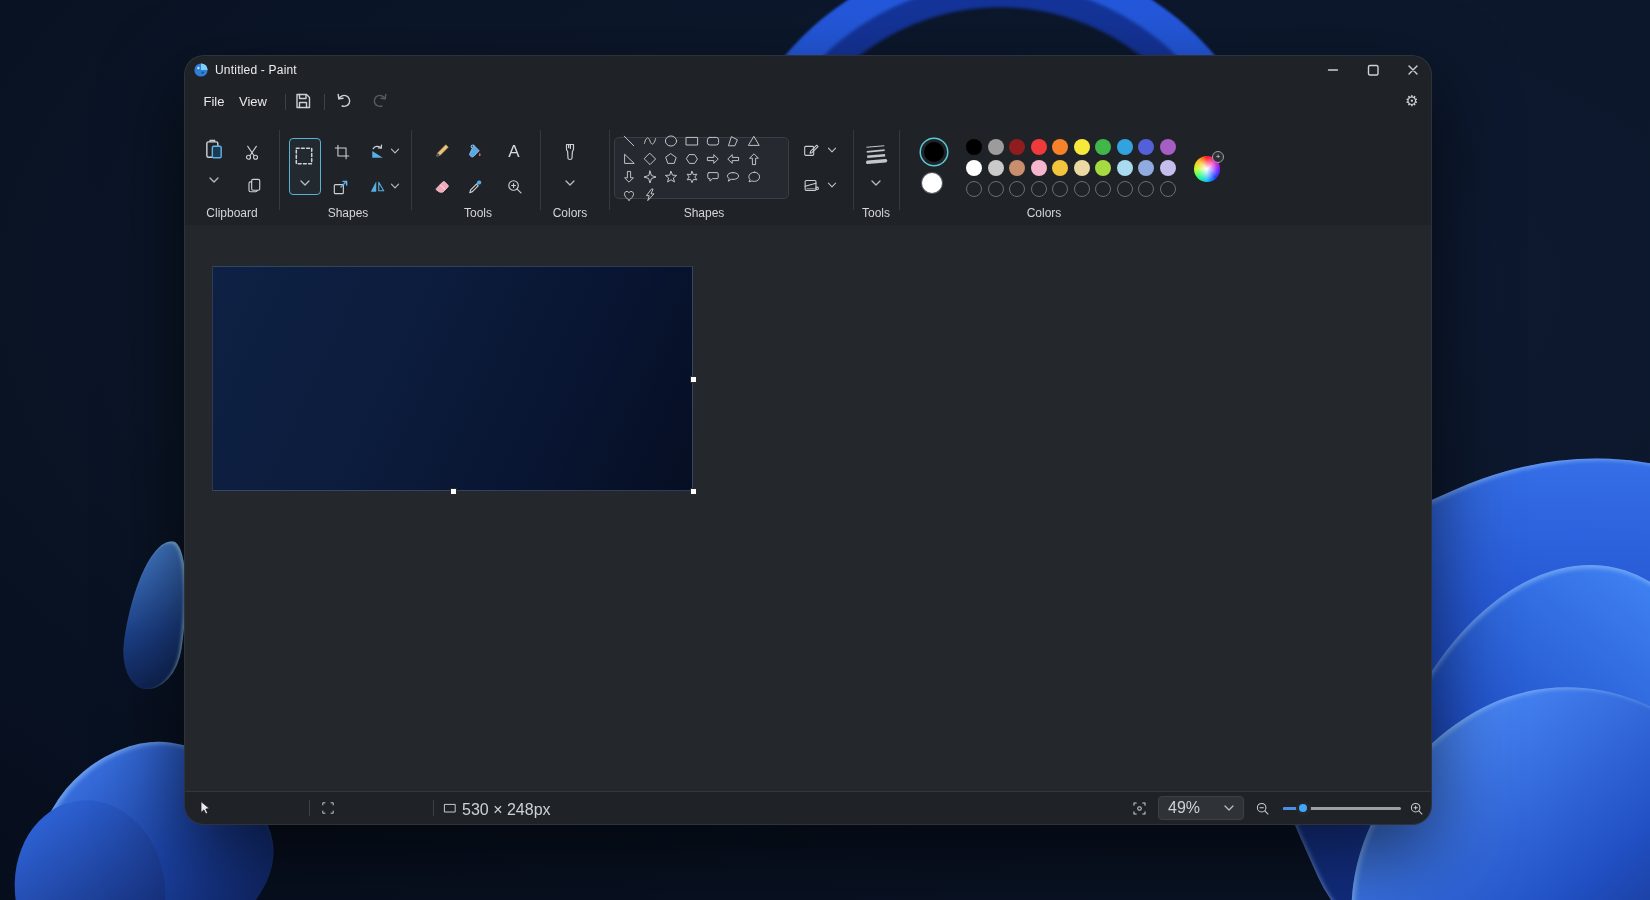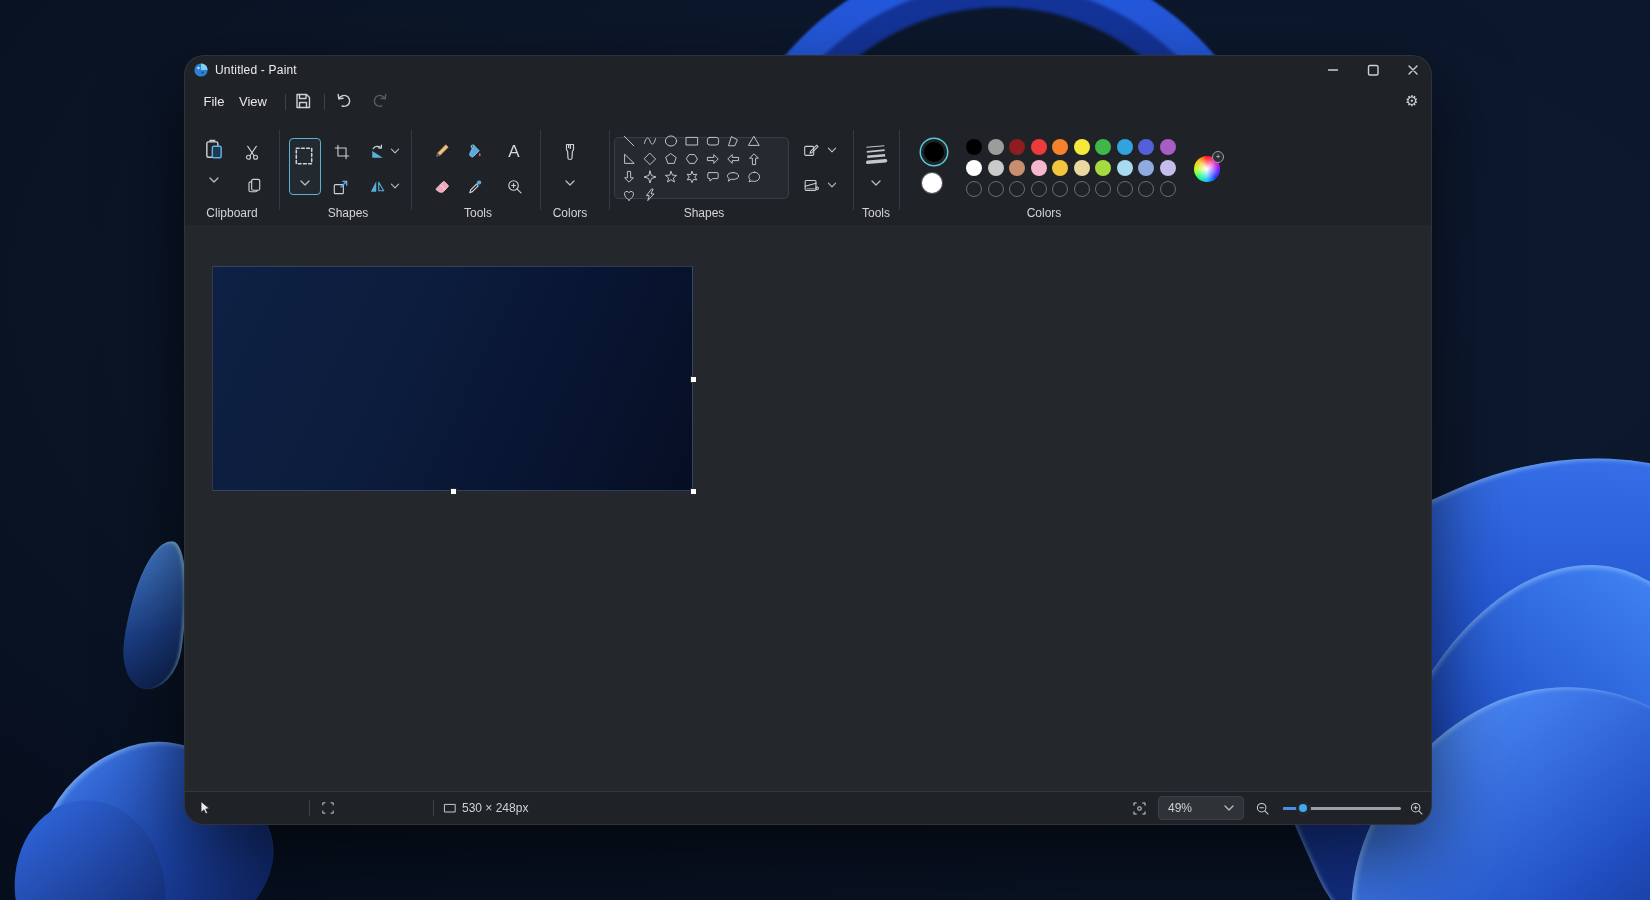--- a/index.html
+++ b/index.html
@@ -78,21 +78,21 @@
     conic-gradient(#ff2020,#ff20c0,#8020ff,#2040ff,#20c0ff,#20ff80,#c0ff20,#ffc020,#ff2020)}
   .plusbadge{position:absolute;left:1027px;top:33px;width:10px;height:10px;border-radius:50%;
     background:#2c2f34;border:1px solid #9aa0a6;color:#d9dbde;font-size:8px;line-height:9px;text-align:center}
   
   .canvas-area{position:absolute;left:0;top:169px;width:100%;height:566px;background:#24272c}
   .canvas{position:absolute;left:27px;top:41px;width:481px;height:225px;
     background:linear-gradient(115deg,#0e2144 0%,#0c1c3c 40%,#081430 75%,#060e22 100%);
     border:1px solid rgba(150,170,200,.28);box-sizing:border-box}
   .handle{position:absolute;width:7px;height:7px;background:#fff;border:1px solid #26292d;box-sizing:border-box}
   
-  .statusbar{position:absolute;left:0;top:735px;width:100%;height:32px;border-top:1px solid #33363c;font-size:12px;color:#ced1d5}
+  .statusbar{position:absolute;left:0;top:735px;width:100%;height:32px;border-top:1px solid #33363c;font-size:16px;color:#ced1d5}
   .ssep{position:absolute;top:8px;width:1px;height:16px;background:#3e4147}
   .dropdown{position:absolute;left:973px;top:4px;width:86px;height:24px;background:#2f3338;border:1px solid #3d4147;
     border-radius:4px;display:flex;align-items:center;justify-content:space-between;padding:0 9px;box-sizing:border-box}
   .track{position:absolute;left:1098px;top:14.5px;width:118px;height:3px;background:#9ba0a6;border-radius:2px}
   .track-fill{position:absolute;left:0;top:0;height:3px;width:20px;background:#4b8fe2;border-radius:2px}
   .thumb{position:absolute;left:1110.5px;top:8.5px;width:15px;height:15px;border-radius:50%;background:#23262b;
     display:flex;align-items:center;justify-content:center}
   .thumb i{width:8px;height:8px;border-radius:50%;background:#3fa9f5}
   .gearTxt{font-family:"DejaVu Sans",sans-serif;font-size:15px;color:#cdd0d4}
 </style>

